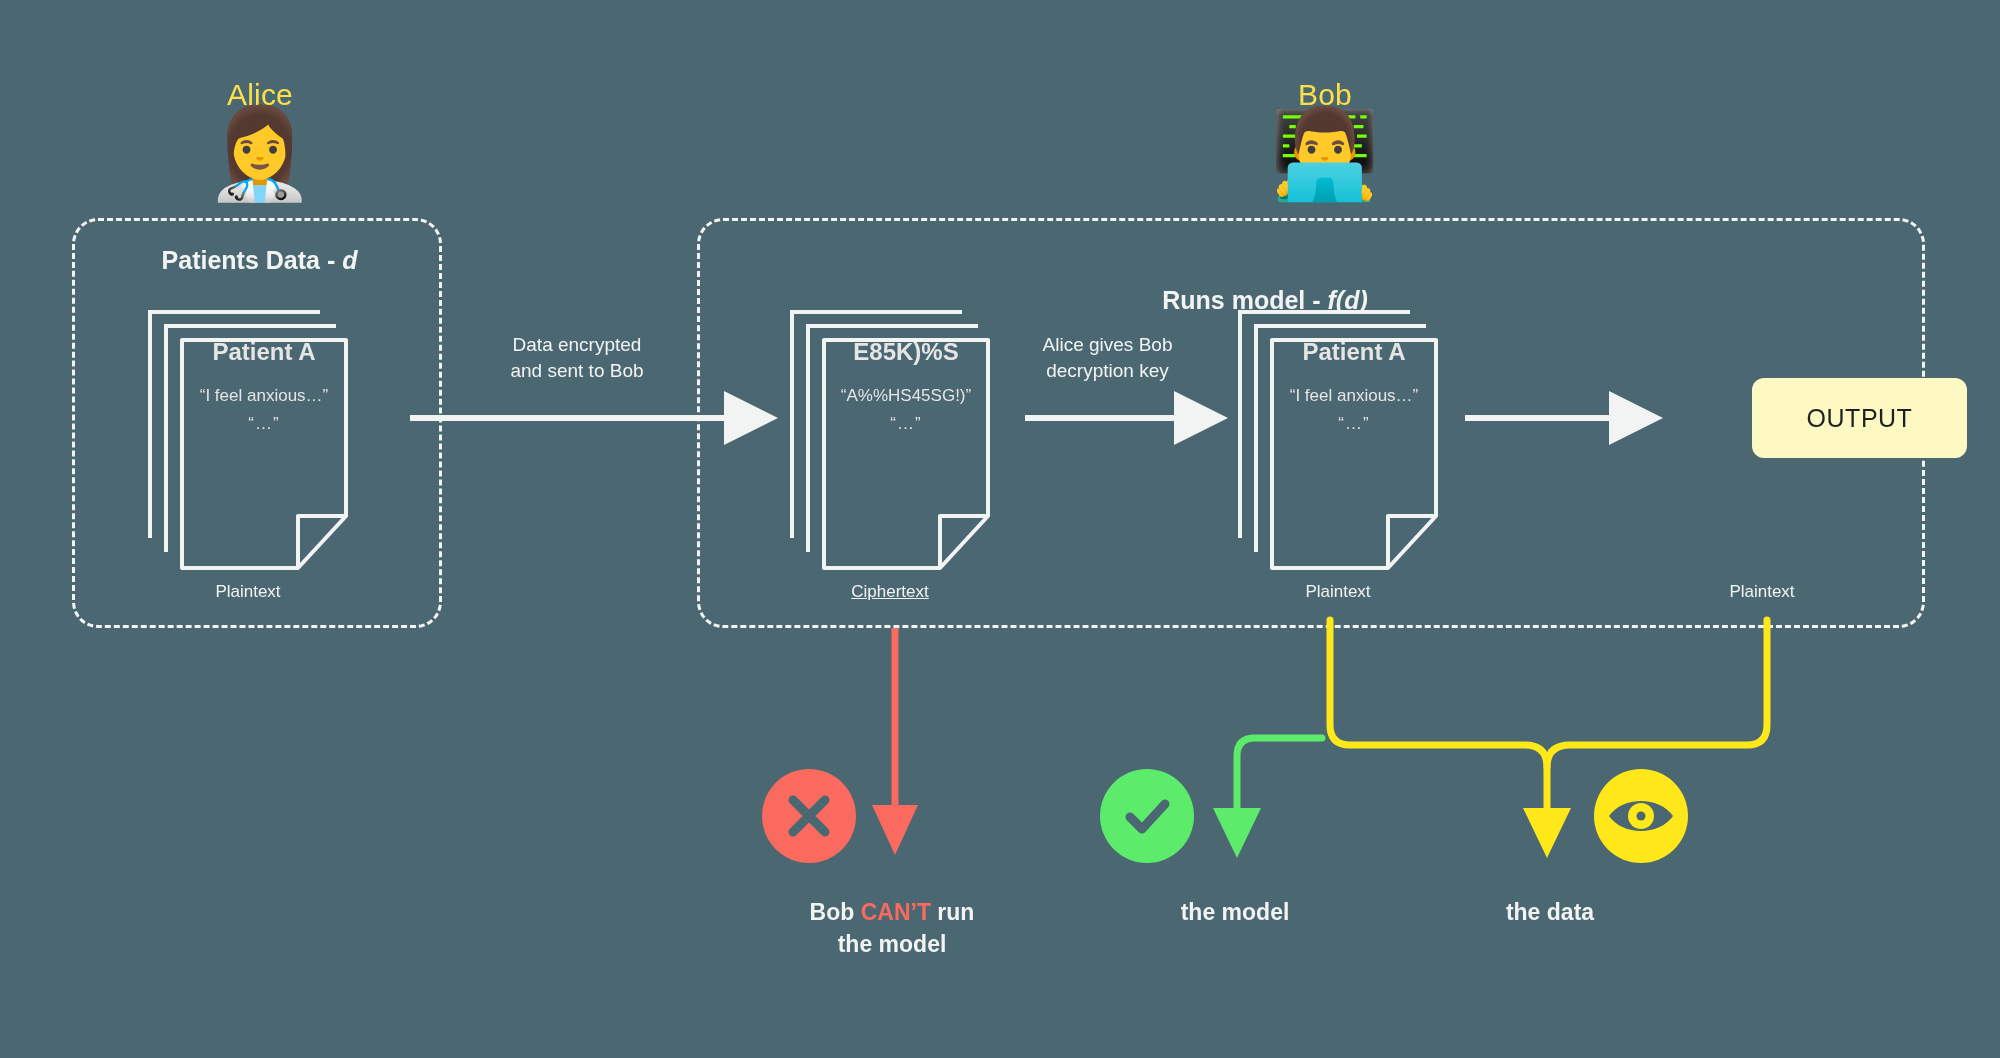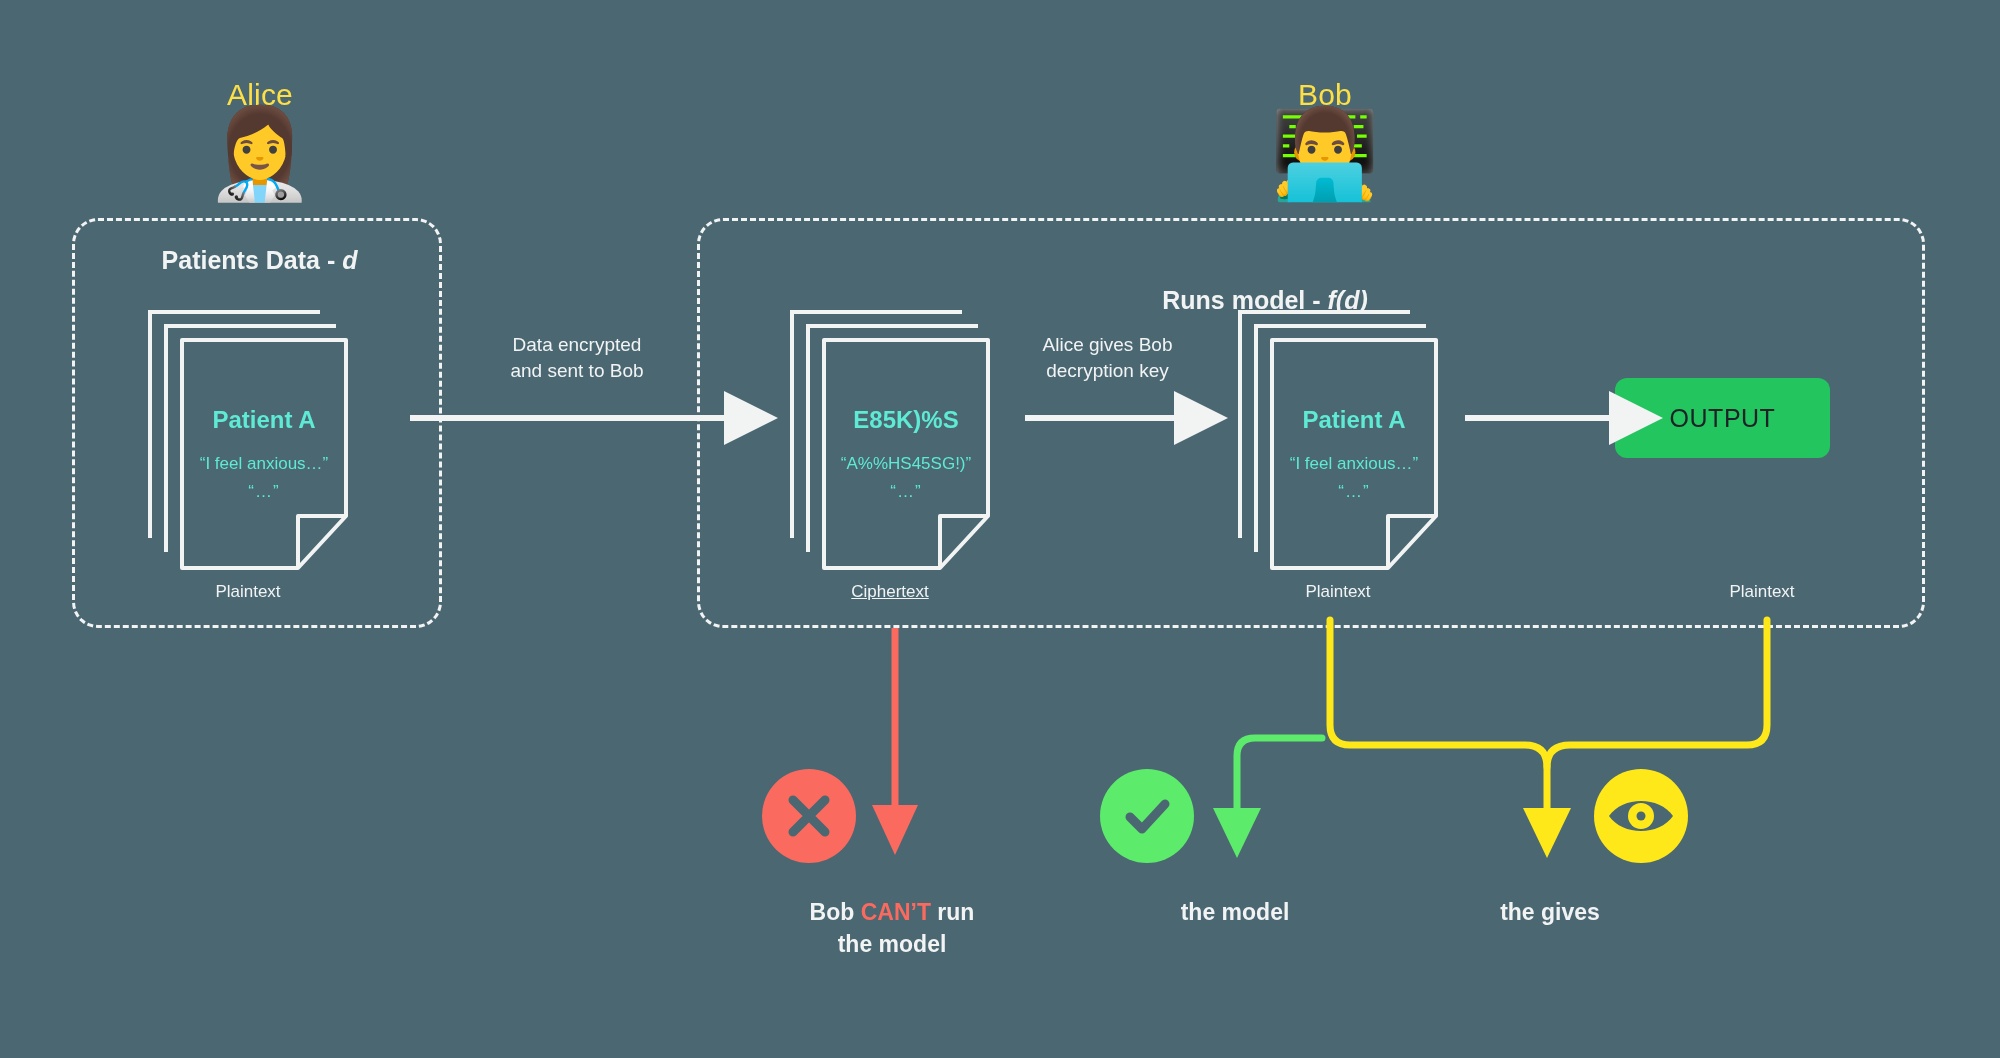--- a/index.html
+++ b/index.html
@@ -57,22 +57,22 @@
     border:4px solid #f2f4f4;
     background:transparent;
   }
   .sheet.back1{left:0px;  top:0px;  width:172px;height:228px;border-right:none;border-bottom:none;}
   .sheet.back2{left:16px; top:14px; width:172px;height:228px;border-right:none;border-bottom:none;}
   .sheet.front{left:32px; top:28px; width:168px;height:232px;border:none;}
   .sheet.front svg{display:block;}
   .doc-text{
     position:absolute;
     left:32px;top:28px;width:168px;height:232px;
-    display:flex;flex-direction:column;align-items:center;justify-content:center;
-    color:#5eead4;text-align:center;pointer-events:none;
+    display:flex;flex-direction:column;align-items:center;
+    color:#e5e5e5;text-align:center;pointer-events:none;
   }
   .doc-title{font-size:24px;font-weight:bold;margin-bottom:20px;white-space:nowrap;}
   .doc-line{font-size:17px;margin-bottom:8px;white-space:nowrap;}
   .doc-ellipsis{font-size:17px;letter-spacing:1px;white-space:nowrap;}
   .doc-caption{
     position:absolute;
     width:260px;
     text-align:center;
     color:#f2f4f4;
     font-size:17px;
@@ -85,22 +85,22 @@
     color:#f2f4f4;
     font-size:19px;
     text-align:center;
     line-height:1.35;
     white-space:nowrap;
   }
 
   
   #output-box{
     position:absolute;
-    left:1615px;top:378px;width:215px;height:80px;
-    background:#22c55e;
+    left:1752px;top:378px;width:215px;height:80px;
+    background:#fef9c3;
     border-radius:12px;
     display:flex;align-items:center;justify-content:center;
     color:#1c2226;
     font-size:25px;
     letter-spacing:.5px;
   }
 
   
   .badge{
     position:absolute;
@@ -268,16 +268,16 @@
   <div class="status-text" id="status-cant">
     <div><span class="plain">Bob </span><span class="hl-red">CAN’T</span><span class="plain"> run</span></div>
     <div>the model</div>
   </div>
 
   <div class="status-text" id="status-can">
     <div>the model</div>
   </div>
 
   <div class="status-text" id="status-see">
-    <div>the gives</div>
+    <div>the data</div>
   </div>
 
 </div>
 
 </body></html>

